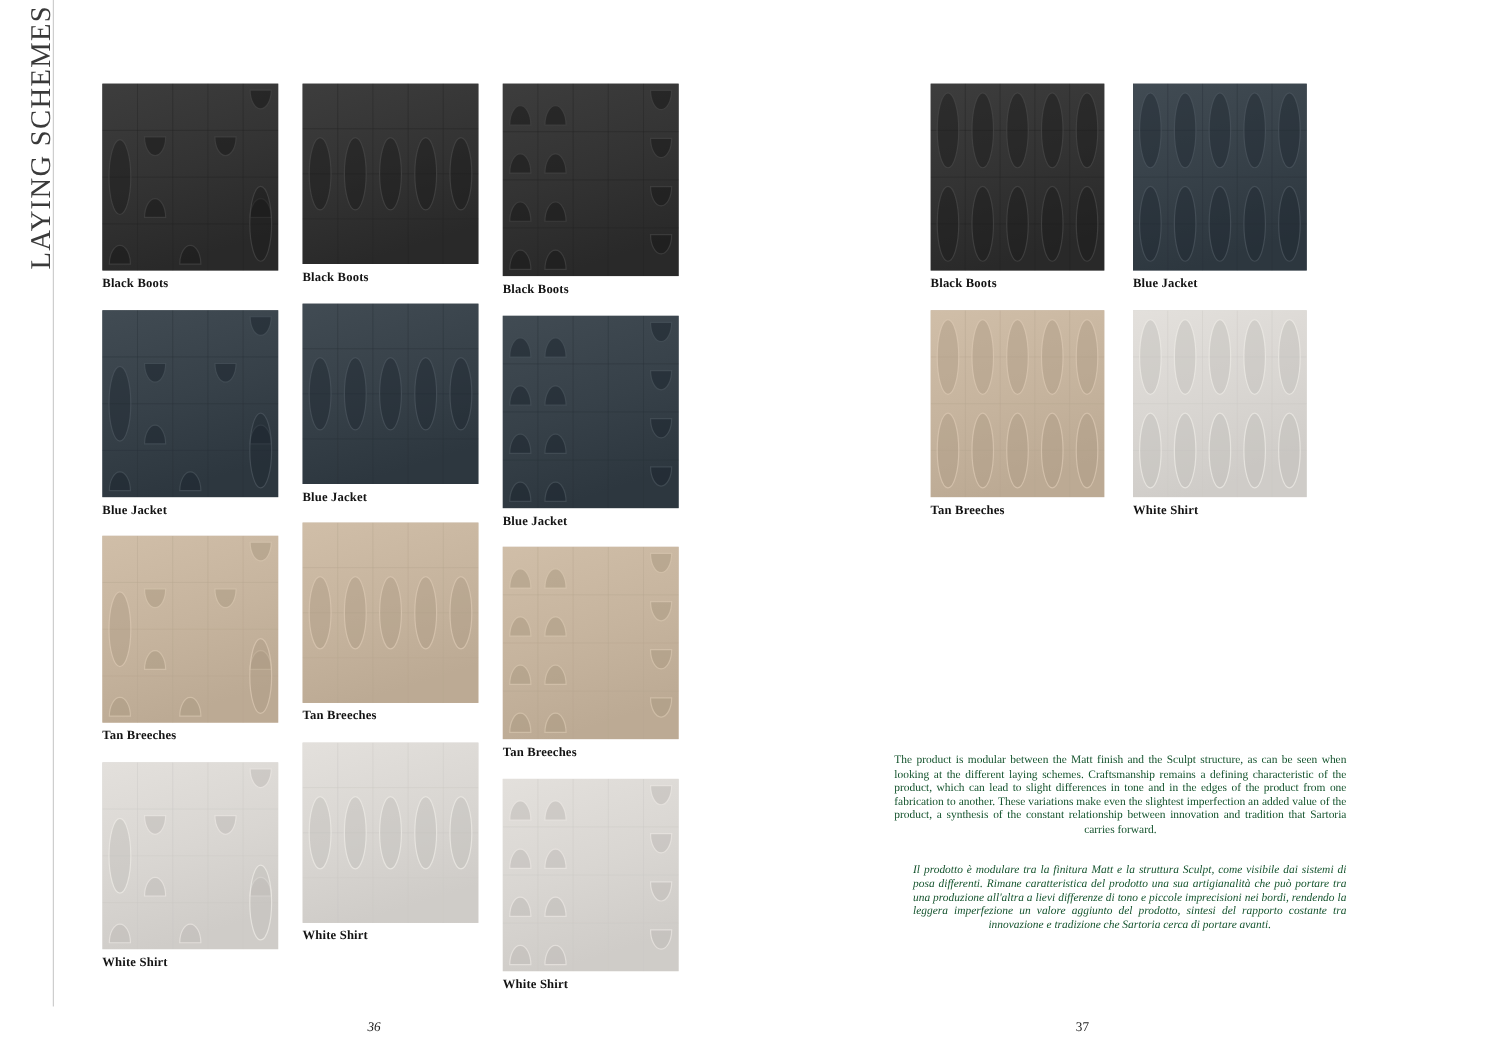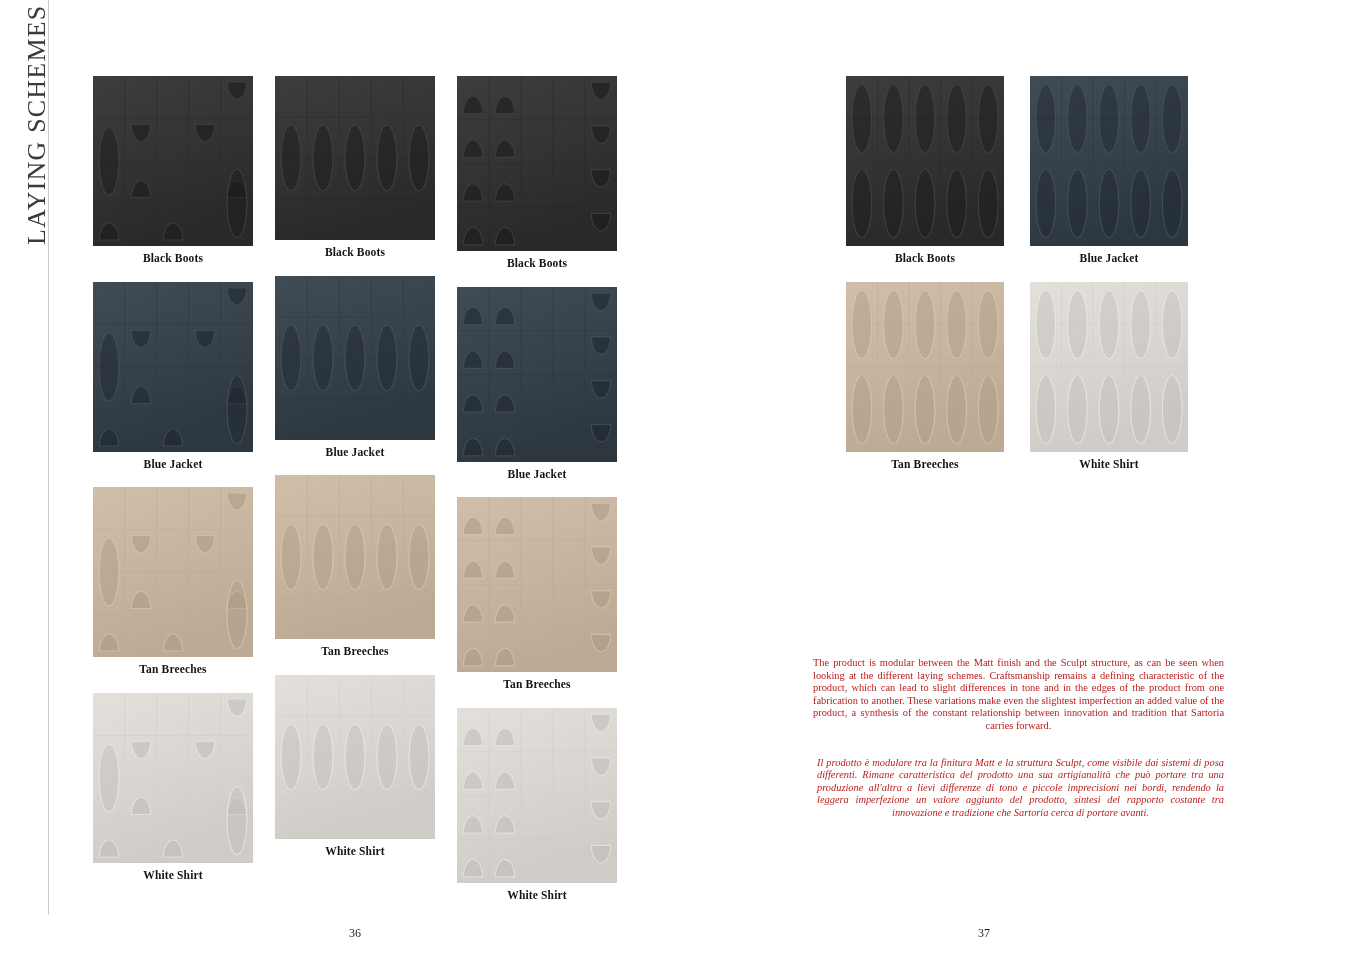--- a/index.html
+++ b/index.html
@@ -77,68 +77,67 @@
   .caption {
     font-family: "Liberation Serif", "DejaVu Serif", serif;
     font-size: 11.5px;
     font-weight: 700;
     color: #141414;
     letter-spacing: 0.15px;
     line-height: 1;
     padding-top: 7px;
     padding-bottom: 11px;
     white-space: nowrap;
-    text-align: center;
   }
 
   
   .page-right {
     position: absolute;
     left: 846px;
     top: 76px;
     width: 345px;
   }
   .rp-col { position: absolute; top: 0; width: 158px; }
   .rp-col.r0 { left: 0px; }
   .rp-col.r1 { left: 184px; }
 
   
   .textblock {
     position: absolute;
     left: 813px;
-    top: 657px;
+    top: 686px;
     width: 411px;
-    color: #b91c1c;
+    color: #14532d;
   }
   .para-en {
     font-family: "Liberation Serif", "DejaVu Serif", serif;
     font-size: 10.4px;
     line-height: 12.6px;
     text-align: justify;
     text-align-last: center;
     margin: 0;
   }
   .para-it {
     font-family: "Liberation Serif", "DejaVu Serif", serif;
     font-size: 10.4px;
     line-height: 12.6px;
     font-style: italic;
     text-align: justify;
     text-align-last: center;
-    margin: 24px 0 0 4px;
+    margin: 24px 0 0 17px;
   }
 
   
   .folio {
     position: absolute;
     font-family: "Liberation Serif", "DejaVu Serif", serif;
     font-size: 12px;
     color: #222;
   }
-  .folio.left  { left: 349px; top: 926px; }
+  .folio.left  { left: 334px; top: 926px; font-style: italic; }
   .folio.right { left: 978px; top: 926px; }
 
   
   .tilesvg { display: block; width: 100%; height: 100%; }
 </style>
 </head>
 <body>
 
 <div class="spread">
 

